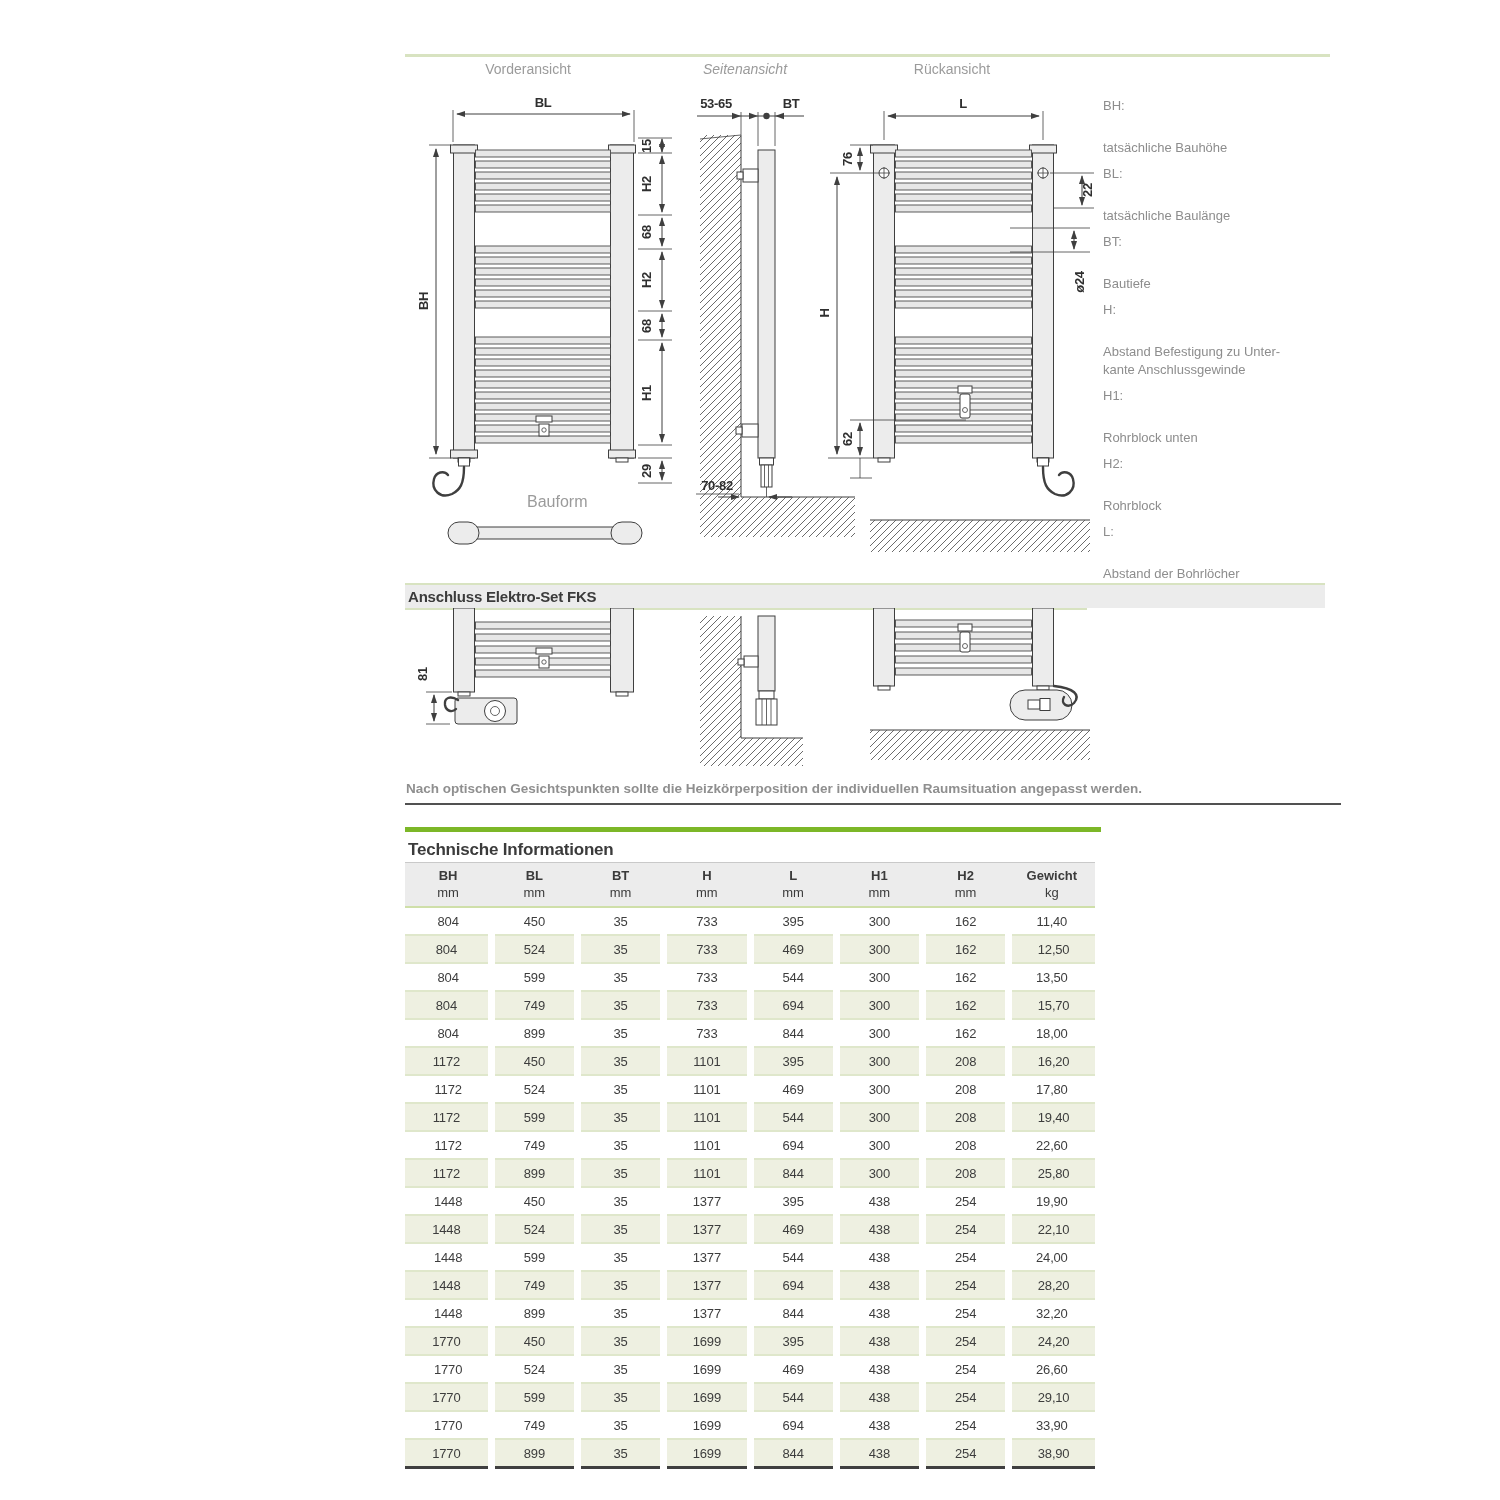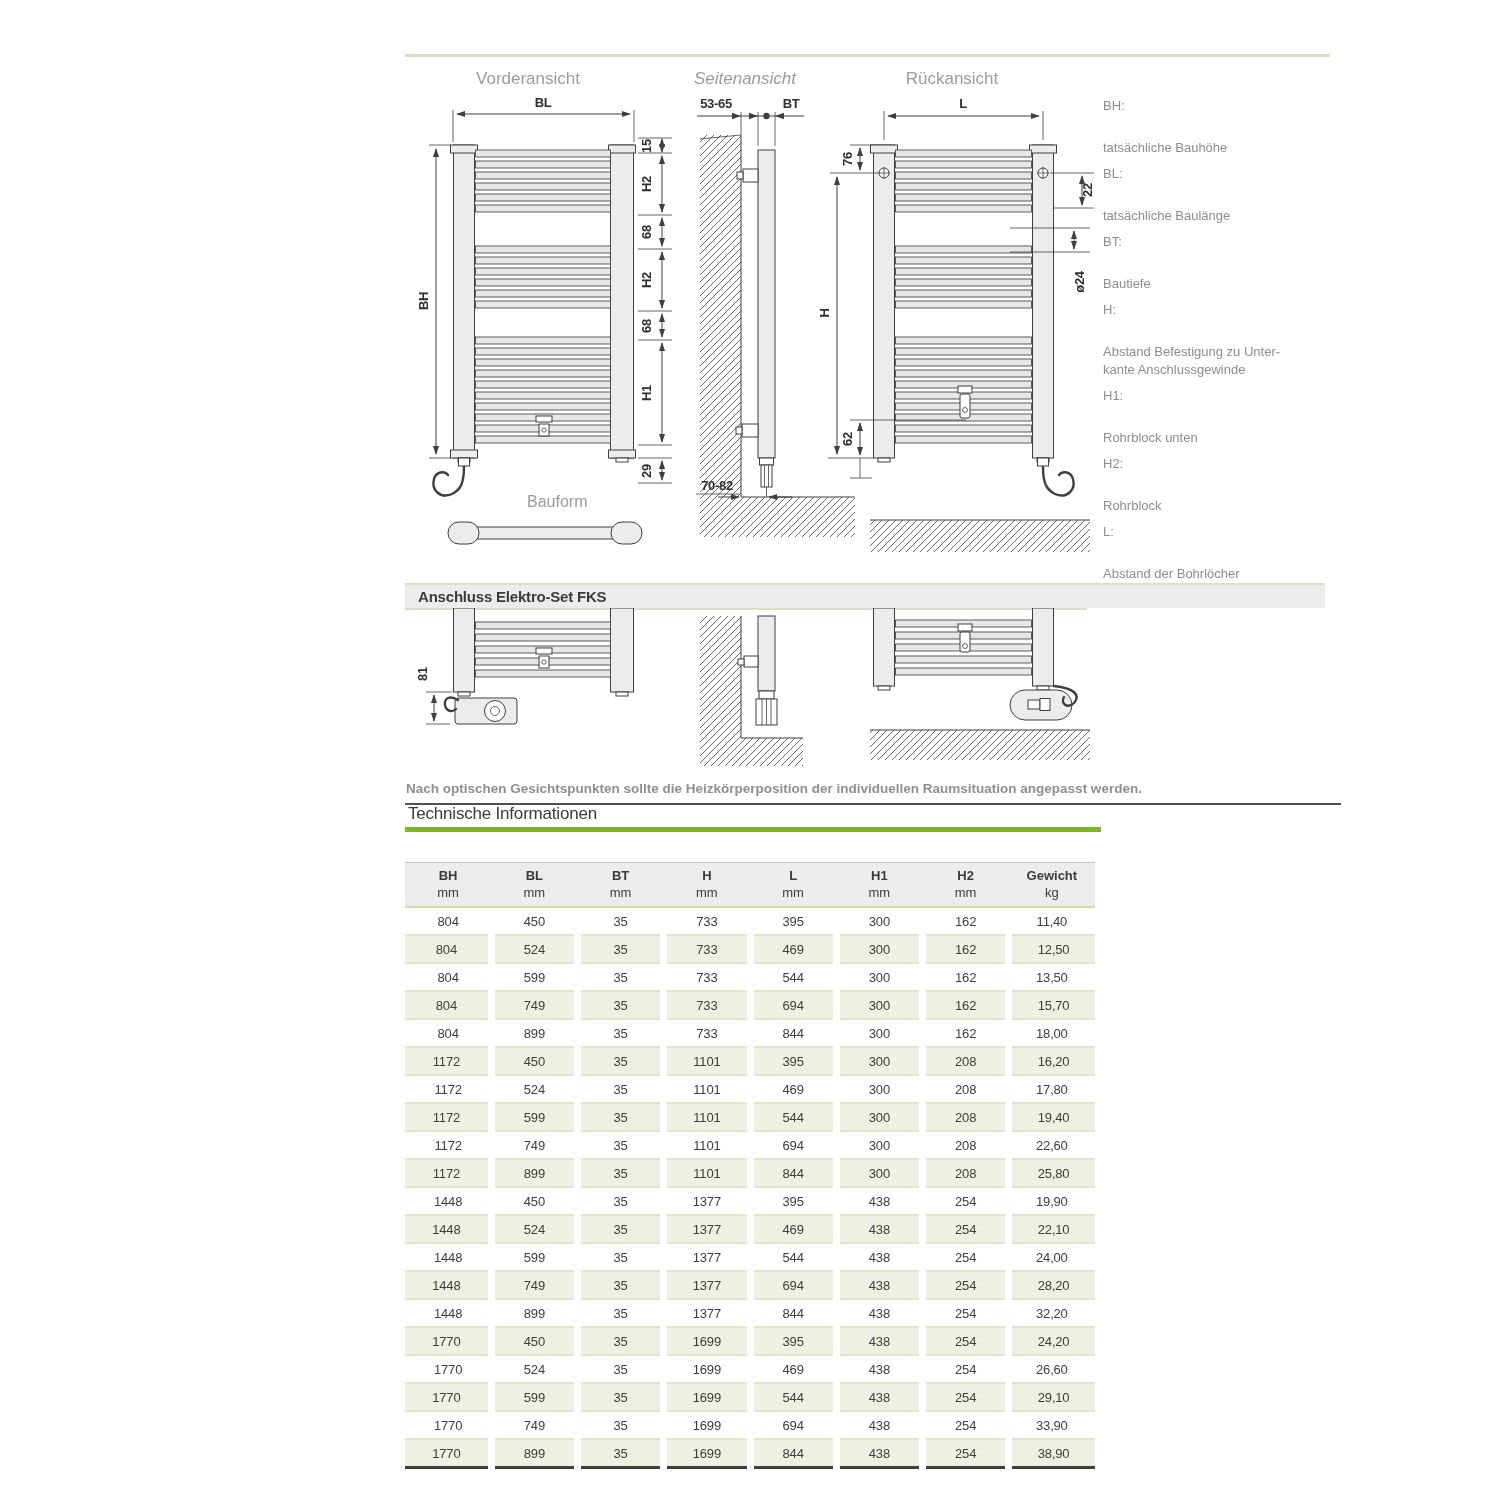--- a/index.html
+++ b/index.html
@@ -1,34 +1,34 @@
 <!DOCTYPE html>
 <html><head>
 <meta charset="utf-8">
 <style>
   html,body{margin:0;padding:0;background:#fff;}
   .page{position:relative;width:1500px;height:1500px;background:#fff;overflow:hidden;
         font-family:"Liberation Sans",sans-serif;color:#3d3d3d;}
   .abs{position:absolute;}
   .hline{position:absolute;height:3px;background:#d8e3c1;}
-  .view-title{position:absolute;top:69px;transform:translateX(-50%);font-size:17px;color:#9b9b9b;white-space:nowrap;}
+  .view-title{position:absolute;top:61px;transform:translateX(-50%);font-size:14px;color:#9b9b9b;white-space:nowrap;}
   
   .legend{position:absolute;left:1103px;top:97px;width:240px;font-size:13px;color:#8d8d8d;line-height:18px;}
   .lg-row{display:flex;margin-bottom:8px;flex-direction:column;}
   .lg-key{width:42px;flex:0 0 42px;}
   
   .fks-band{position:absolute;left:405px;top:583px;width:920px;height:25px;background:#ececec;
             border-top:2px solid #d8e3c1;box-sizing:border-box;display:flex;align-items:center;}
-  .fks-band span{font-size:15px;font-weight:bold;color:#3b3b3b;padding-left:13px;letter-spacing:-0.2px;}
+  .fks-band span{font-size:15px;font-weight:bold;color:#3b3b3b;padding-left:3px;letter-spacing:-0.2px;}
   .fks-underline{position:absolute;left:405px;top:608px;width:682px;height:2px;background:#d8e3c1;}
   
   .note{position:absolute;left:406px;top:781px;width:940px;font-size:13.5px;color:#8f8f8f;font-weight:bold;}
   .rule-dark1{position:absolute;left:405px;top:803px;width:936px;height:2px;background:#515151;}
   .green-bar{position:absolute;left:405px;top:827px;width:696px;height:5px;background:#7cb728;}
-  .tbl-title{position:absolute;left:408px;top:804px;font-size:17px;font-weight:normal;color:#3b3b3b;letter-spacing:-0.2px;}
+  .tbl-title{position:absolute;left:408px;top:840px;font-size:17px;font-weight:bold;color:#3b3b3b;letter-spacing:-0.2px;}
   
   .tech-wrap{position:absolute;left:405px;top:862px;width:690px;}
   table.tech{width:690px;border-collapse:collapse;table-layout:fixed;
              border-bottom:3px solid #3f3f3f;font-size:13px;color:#3d3d3d;}
   table.tech thead th{background:#ececec;border-top:1px solid #c9c9c9;border-bottom:2px solid #cfdfa9;
              font-size:13px;font-weight:bold;color:#3b3b3b;padding:5px 0 6px 0;text-align:center;}
   table.tech thead .unit{font-weight:normal;margin-top:2px;}
   table.tech td{height:26px;text-align:center;padding:0;letter-spacing:-0.2px;}
   table.tech tr.green td{background:#eef0e1;border-top:2px solid #dfe7cb;border-bottom:2px solid #dfe7cb;}
   table.tech tr.green td + td{border-left:7px solid #fff;}

